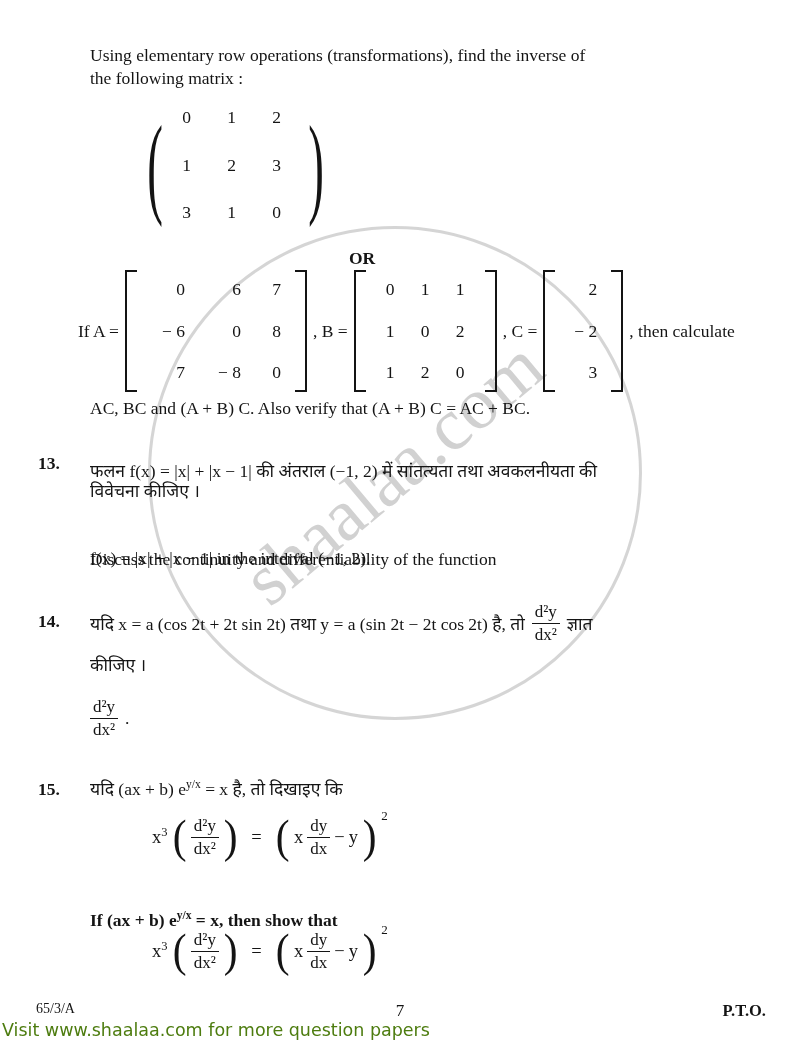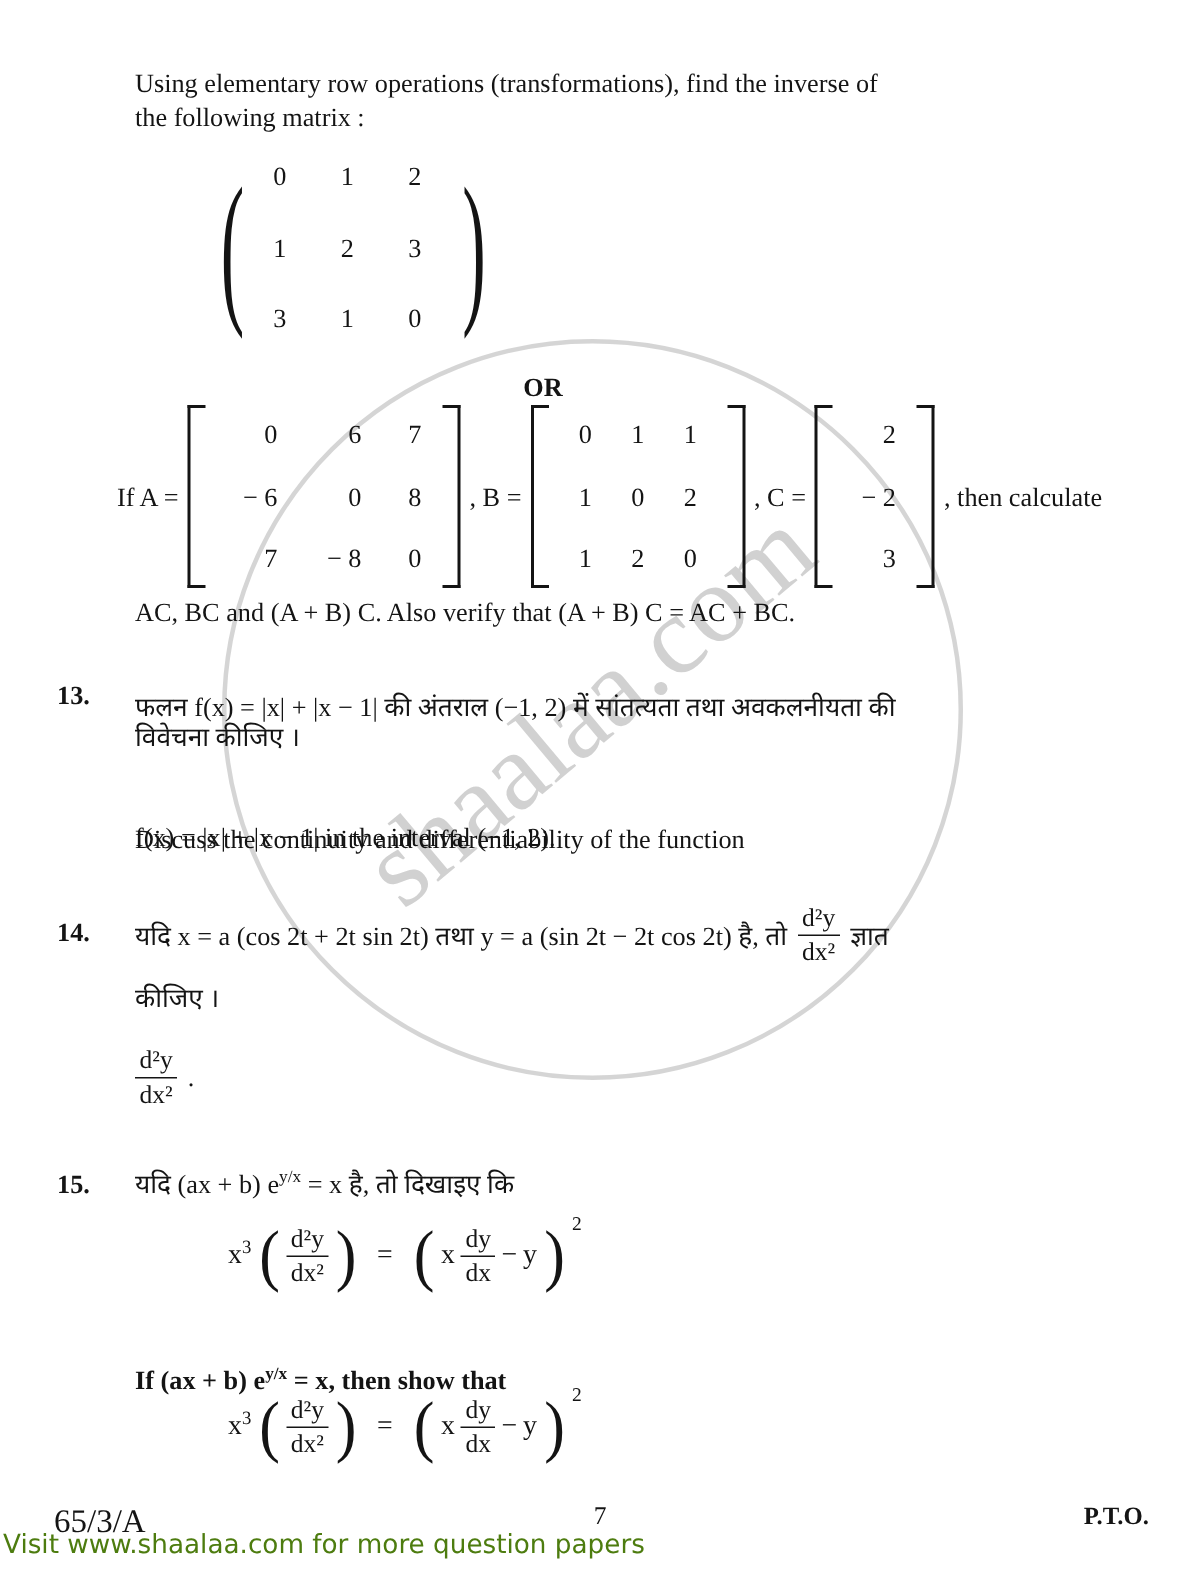--- a/index.html
+++ b/index.html
@@ -48,21 +48,21 @@
 
   
   .eq{display:flex;align-items:center;gap:4px;font-size:18.5px;}
   .bigparen{font-size:46px;line-height:46px;transform:scaleX(0.9);}
   .sup{font-size:12.5px;vertical-align:super;line-height:1;}
   .esup{font-size:11.5px;vertical-align:super;line-height:1;}
   .outer-sup{align-self:flex-start;font-size:13px;margin-top:0;}
   .eq-eq{margin:0 9px;}
 
   
-  .footer-left{left:36px;top:1001px;font-size:22px;}
+  .footer-left{left:36px;top:1001px;font-size:14px;}
   .footer-page{left:0;top:1001px;width:800px;text-align:center;font-size:17px;}
   .footer-right{right:34px;top:1001px;font-size:16.5px;font-weight:bold;}
   .bottom-note{left:2px;top:1020px;font-size:17.5px;
     font-family:"DejaVu Sans","Liberation Sans",sans-serif;color:#4d7c0f;white-space:nowrap;}
 </style>
 </head>
 <body>
 
 <div class="page">
 

